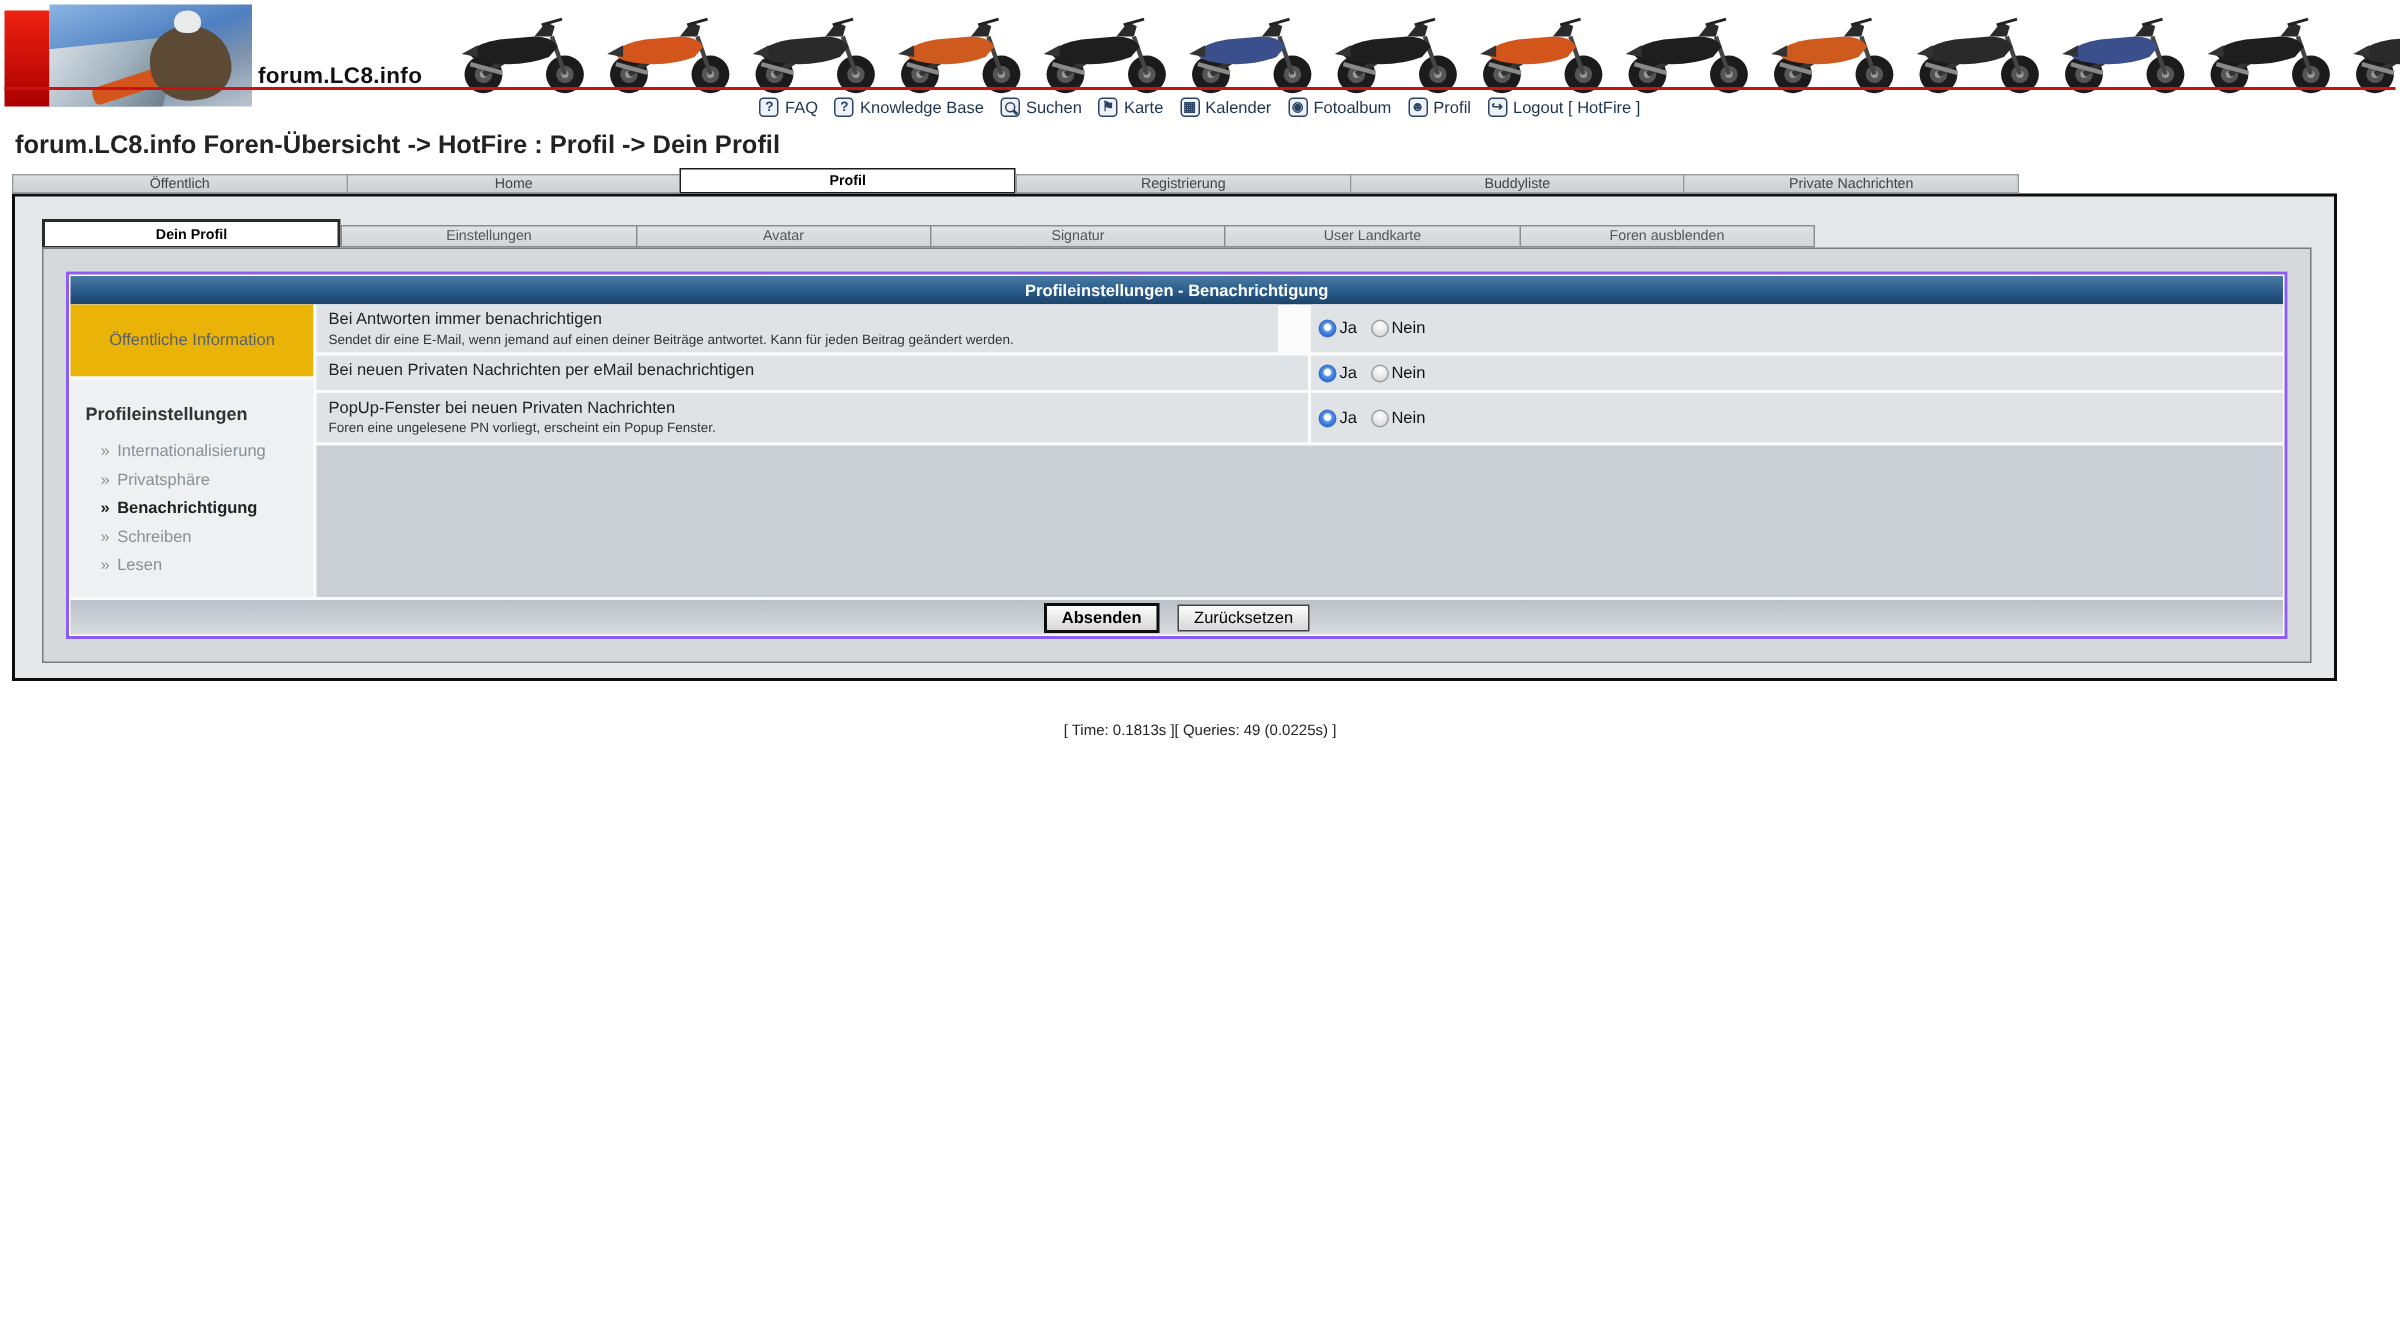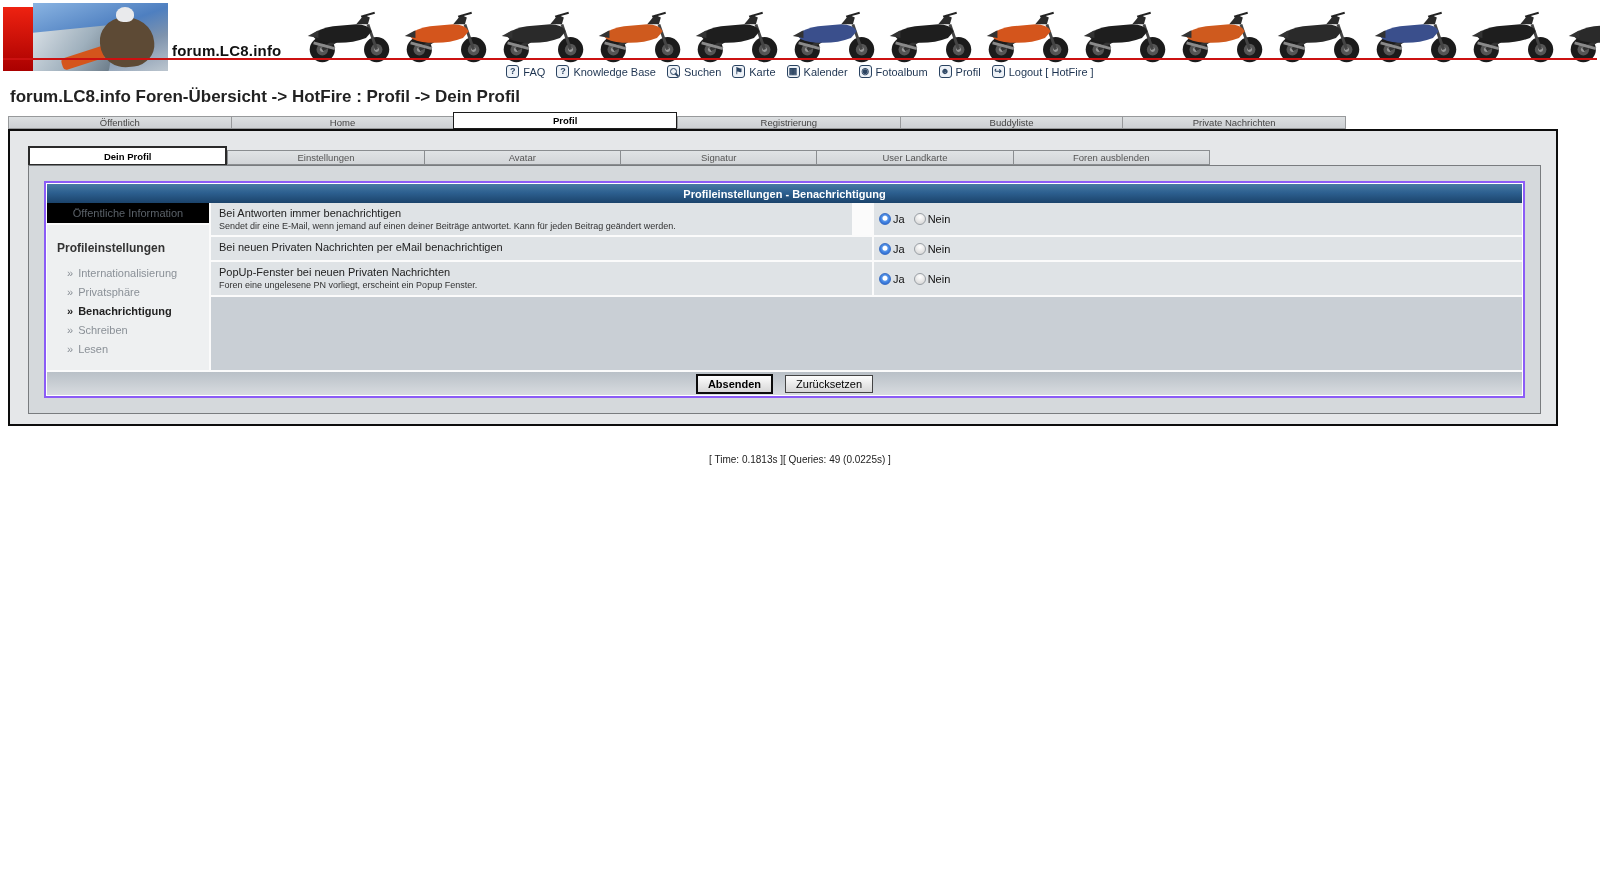--- a/index.html
+++ b/index.html
@@ -54,21 +54,21 @@
 
   .inner-box { border:1px solid #797c7f; background:#d5d9dc; padding:15px; }
 
   
   .red-panel { border:2px solid #8b5cf6; background:#fff; padding:1px; }
   .panel-header { height:19px; background:linear-gradient(180deg,#497ba3 0%,#2d6090 45%,#1b436b 100%);
     color:#fff; font-size:11px; font-weight:bold; display:flex; align-items:center; justify-content:center; }
 
   .panel-middle { display:flex; background:#fbfbfb; }
   .side-col { width:162px; display:flex; flex-direction:column; }
-  .side-head { height:20px; background:#000000; display:flex; align-items:center; justify-content:center;
+  .side-head { height:48px; background:#eab308; display:flex; align-items:center; justify-content:center;
     font-size:11px; color:#5a6168; cursor:pointer; }
   .side-body { flex:1; background:#eef0f1; padding:8px 6px 8px 8px; }
   .side-section-title { font-size:12px; font-weight:bold; color:#333; margin:8px 0 12px 2px; }
   .side-item { font-size:11px; color:#8a9097; margin:7px 0 7px 12px; cursor:pointer; }
   .side-item .bullet { margin-right:5px; }
   .side-item.active { color:#222; font-weight:bold; }
   .vsep { width:2px; background:#fbfbfb; }
   .hsep { height:2px; background:#fbfbfb; }
 
   .right-col { flex:1; display:flex; flex-direction:column; }

